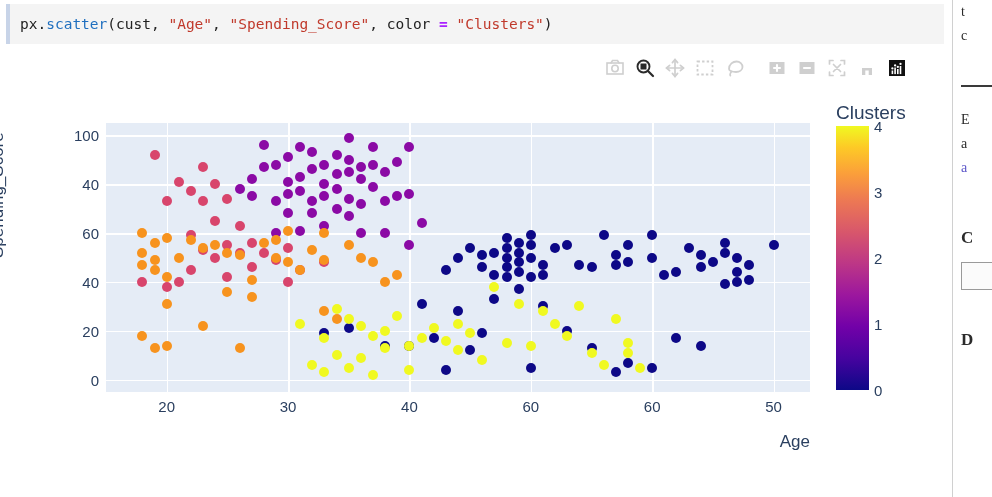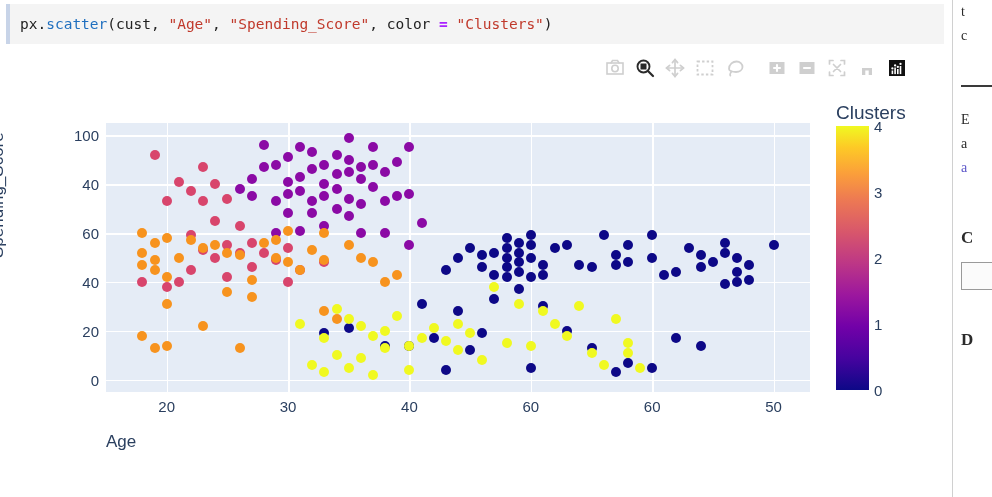--- a/index.html
+++ b/index.html
@@ -130,21 +130,21 @@
     transform-origin: left top;
     font-size: 17px;
     color: #2a3f5f;
     white-space: nowrap;
   }
   .xtitle {
     position: absolute;
     left: 106px;
     top: 348px;
     width: 704px;
-    text-align: left;
+    text-align: right;
     font-size: 17px;
     color: #2a3f5f;
   }
 
   
   .cb-wrap {
     position: absolute;
     left: 836px;
     top: 39px;
     width: 110px;

